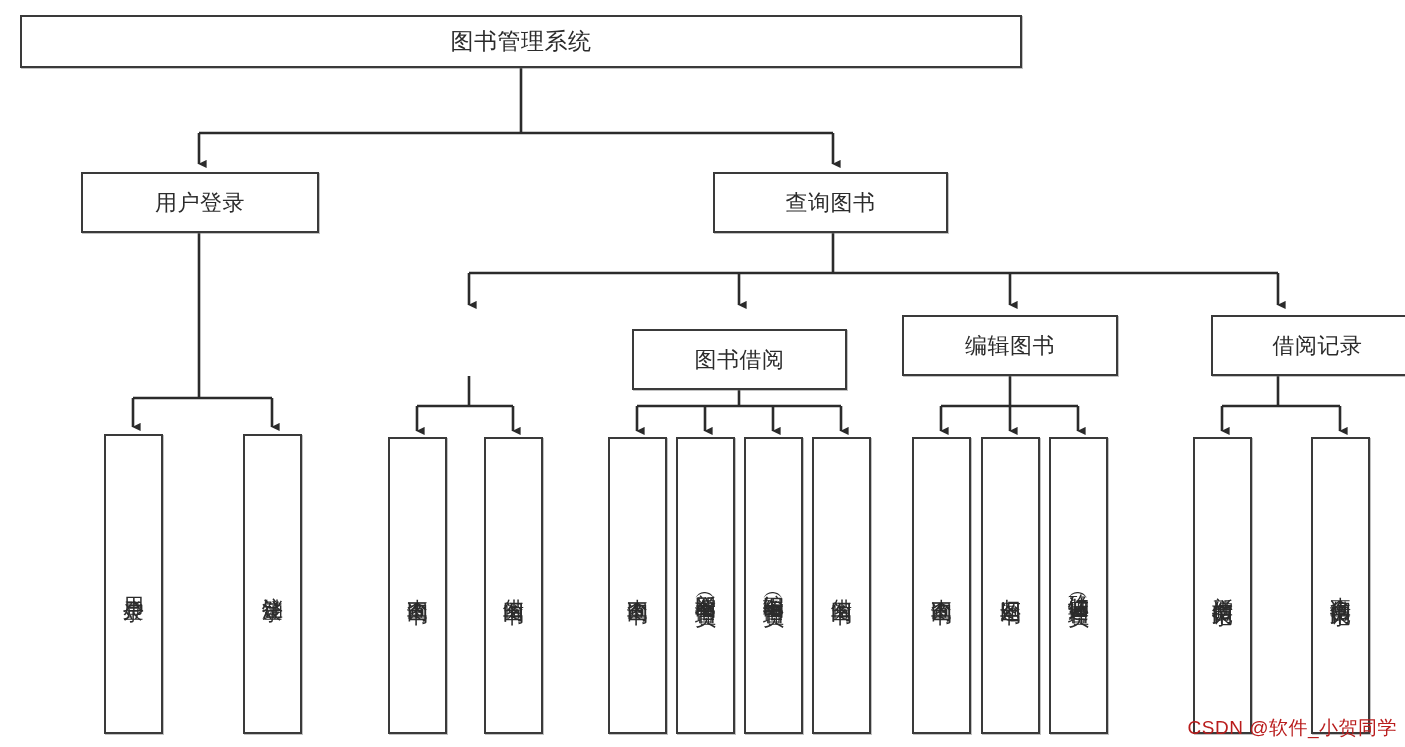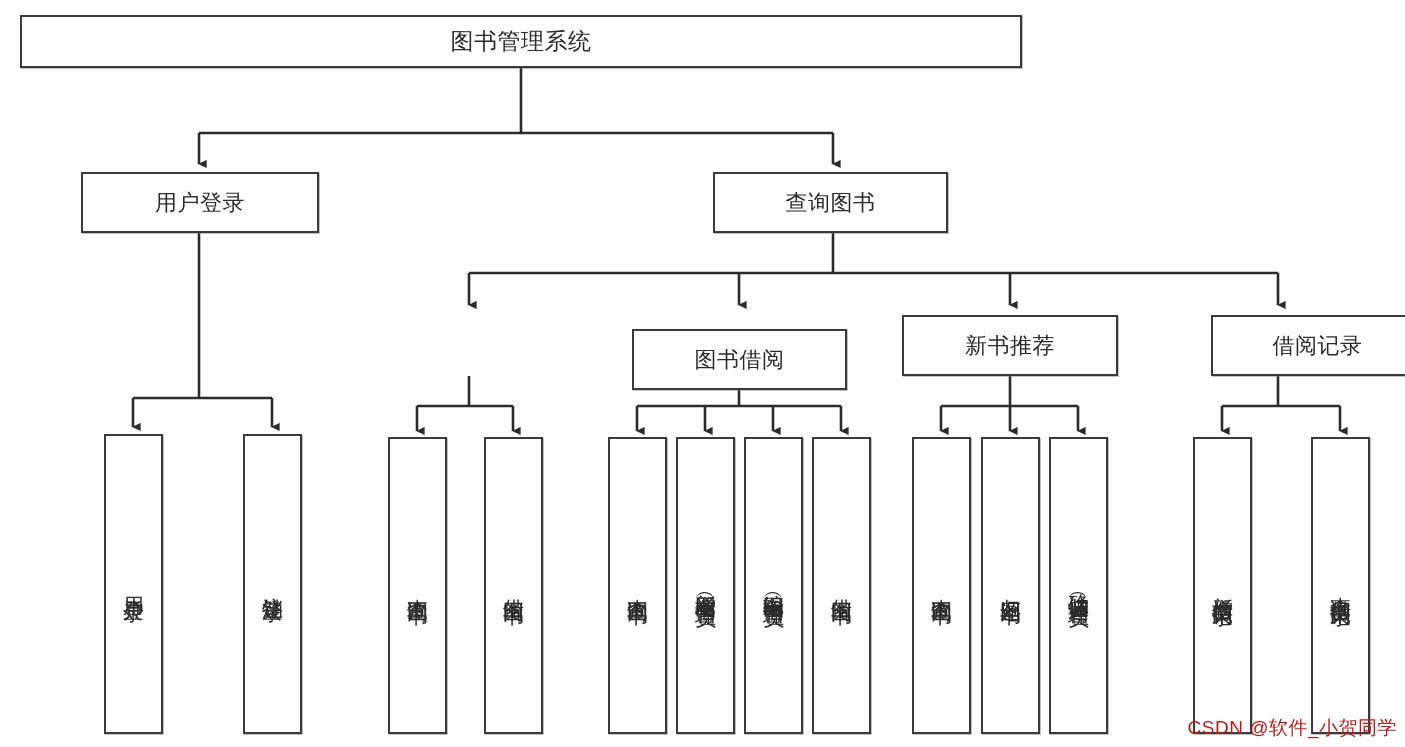--- a/index.html
+++ b/index.html
@@ -143,21 +143,21 @@
   <div class="node h" style="left:713px; top:172px; width:235px; height:61px;">
     <span class="label">查询图书</span>
   </div>
 
 
   <div class="node h" style="left:632px; top:329px; width:215px; height:61px;">
     <span class="label">图书借阅</span>
   </div>
 
   <div class="node h" style="left:902px; top:315px; width:216px; height:61px;">
-    <span class="label">新书推荐</span>
+    <span class="label">编辑图书</span>
   </div>
 
   <div class="node h" style="left:1172px; top:315px; width:213px; height:61px;margin-left:39px;">
     <span class="label">借阅记录</span>
   </div>
 
   <div class="node v" style="left:104px; top:434px; width:59px; height:300px;">
     <span class="label">用户登录</span>
   </div>
 

